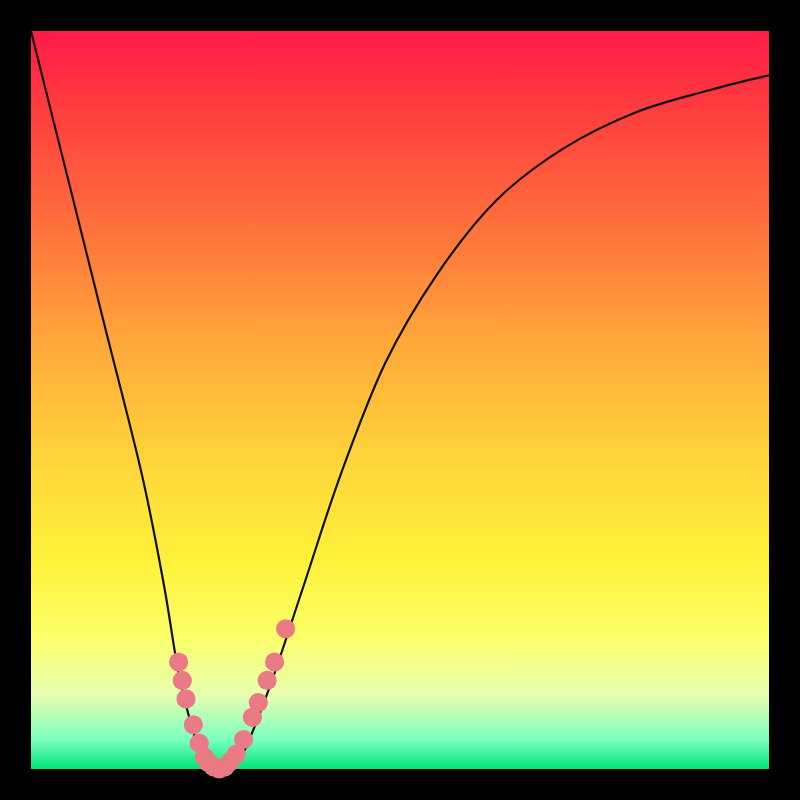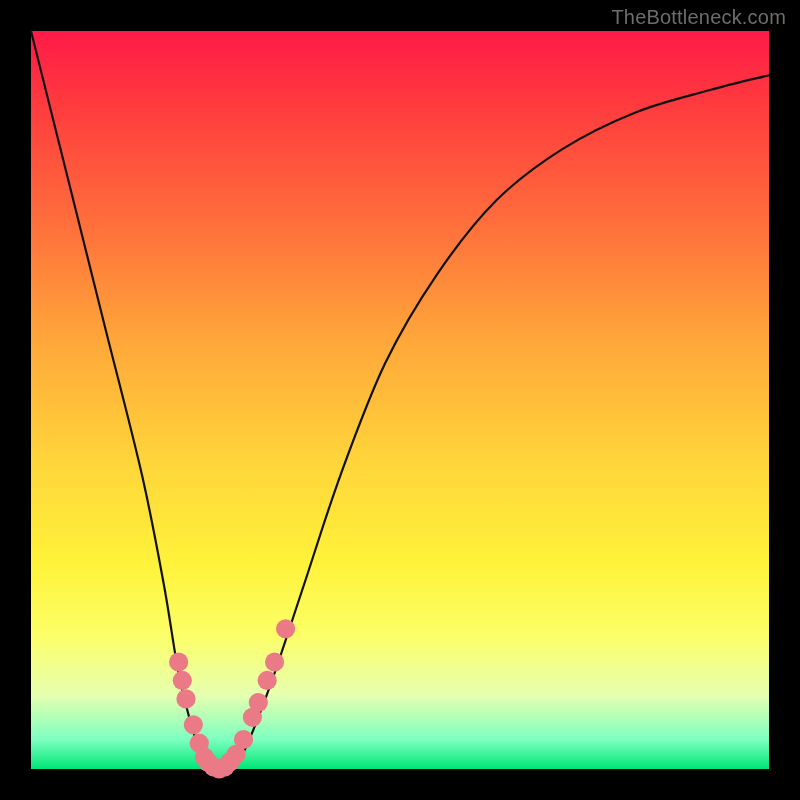--- a/index.html
+++ b/index.html
@@ -86,15 +86,14 @@
           <circle cx="221.40" cy="686.34" r="9.59" fill="#eb7a87"></circle>
           <circle cx="227.30" cy="671.58" r="9.59" fill="#eb7a87"></circle>
           <circle cx="236.16" cy="649.44" r="9.59" fill="#eb7a87"></circle>
           <circle cx="243.54" cy="630.99" r="9.59" fill="#eb7a87"></circle>
           <circle cx="254.61" cy="597.78" r="9.59" fill="#eb7a87"></circle>
         </g>
     </svg>
 
   </div>
 
-  <div class="watermark">TheBottleneck.com</div>
 
 </div>
 
 </body></html>

